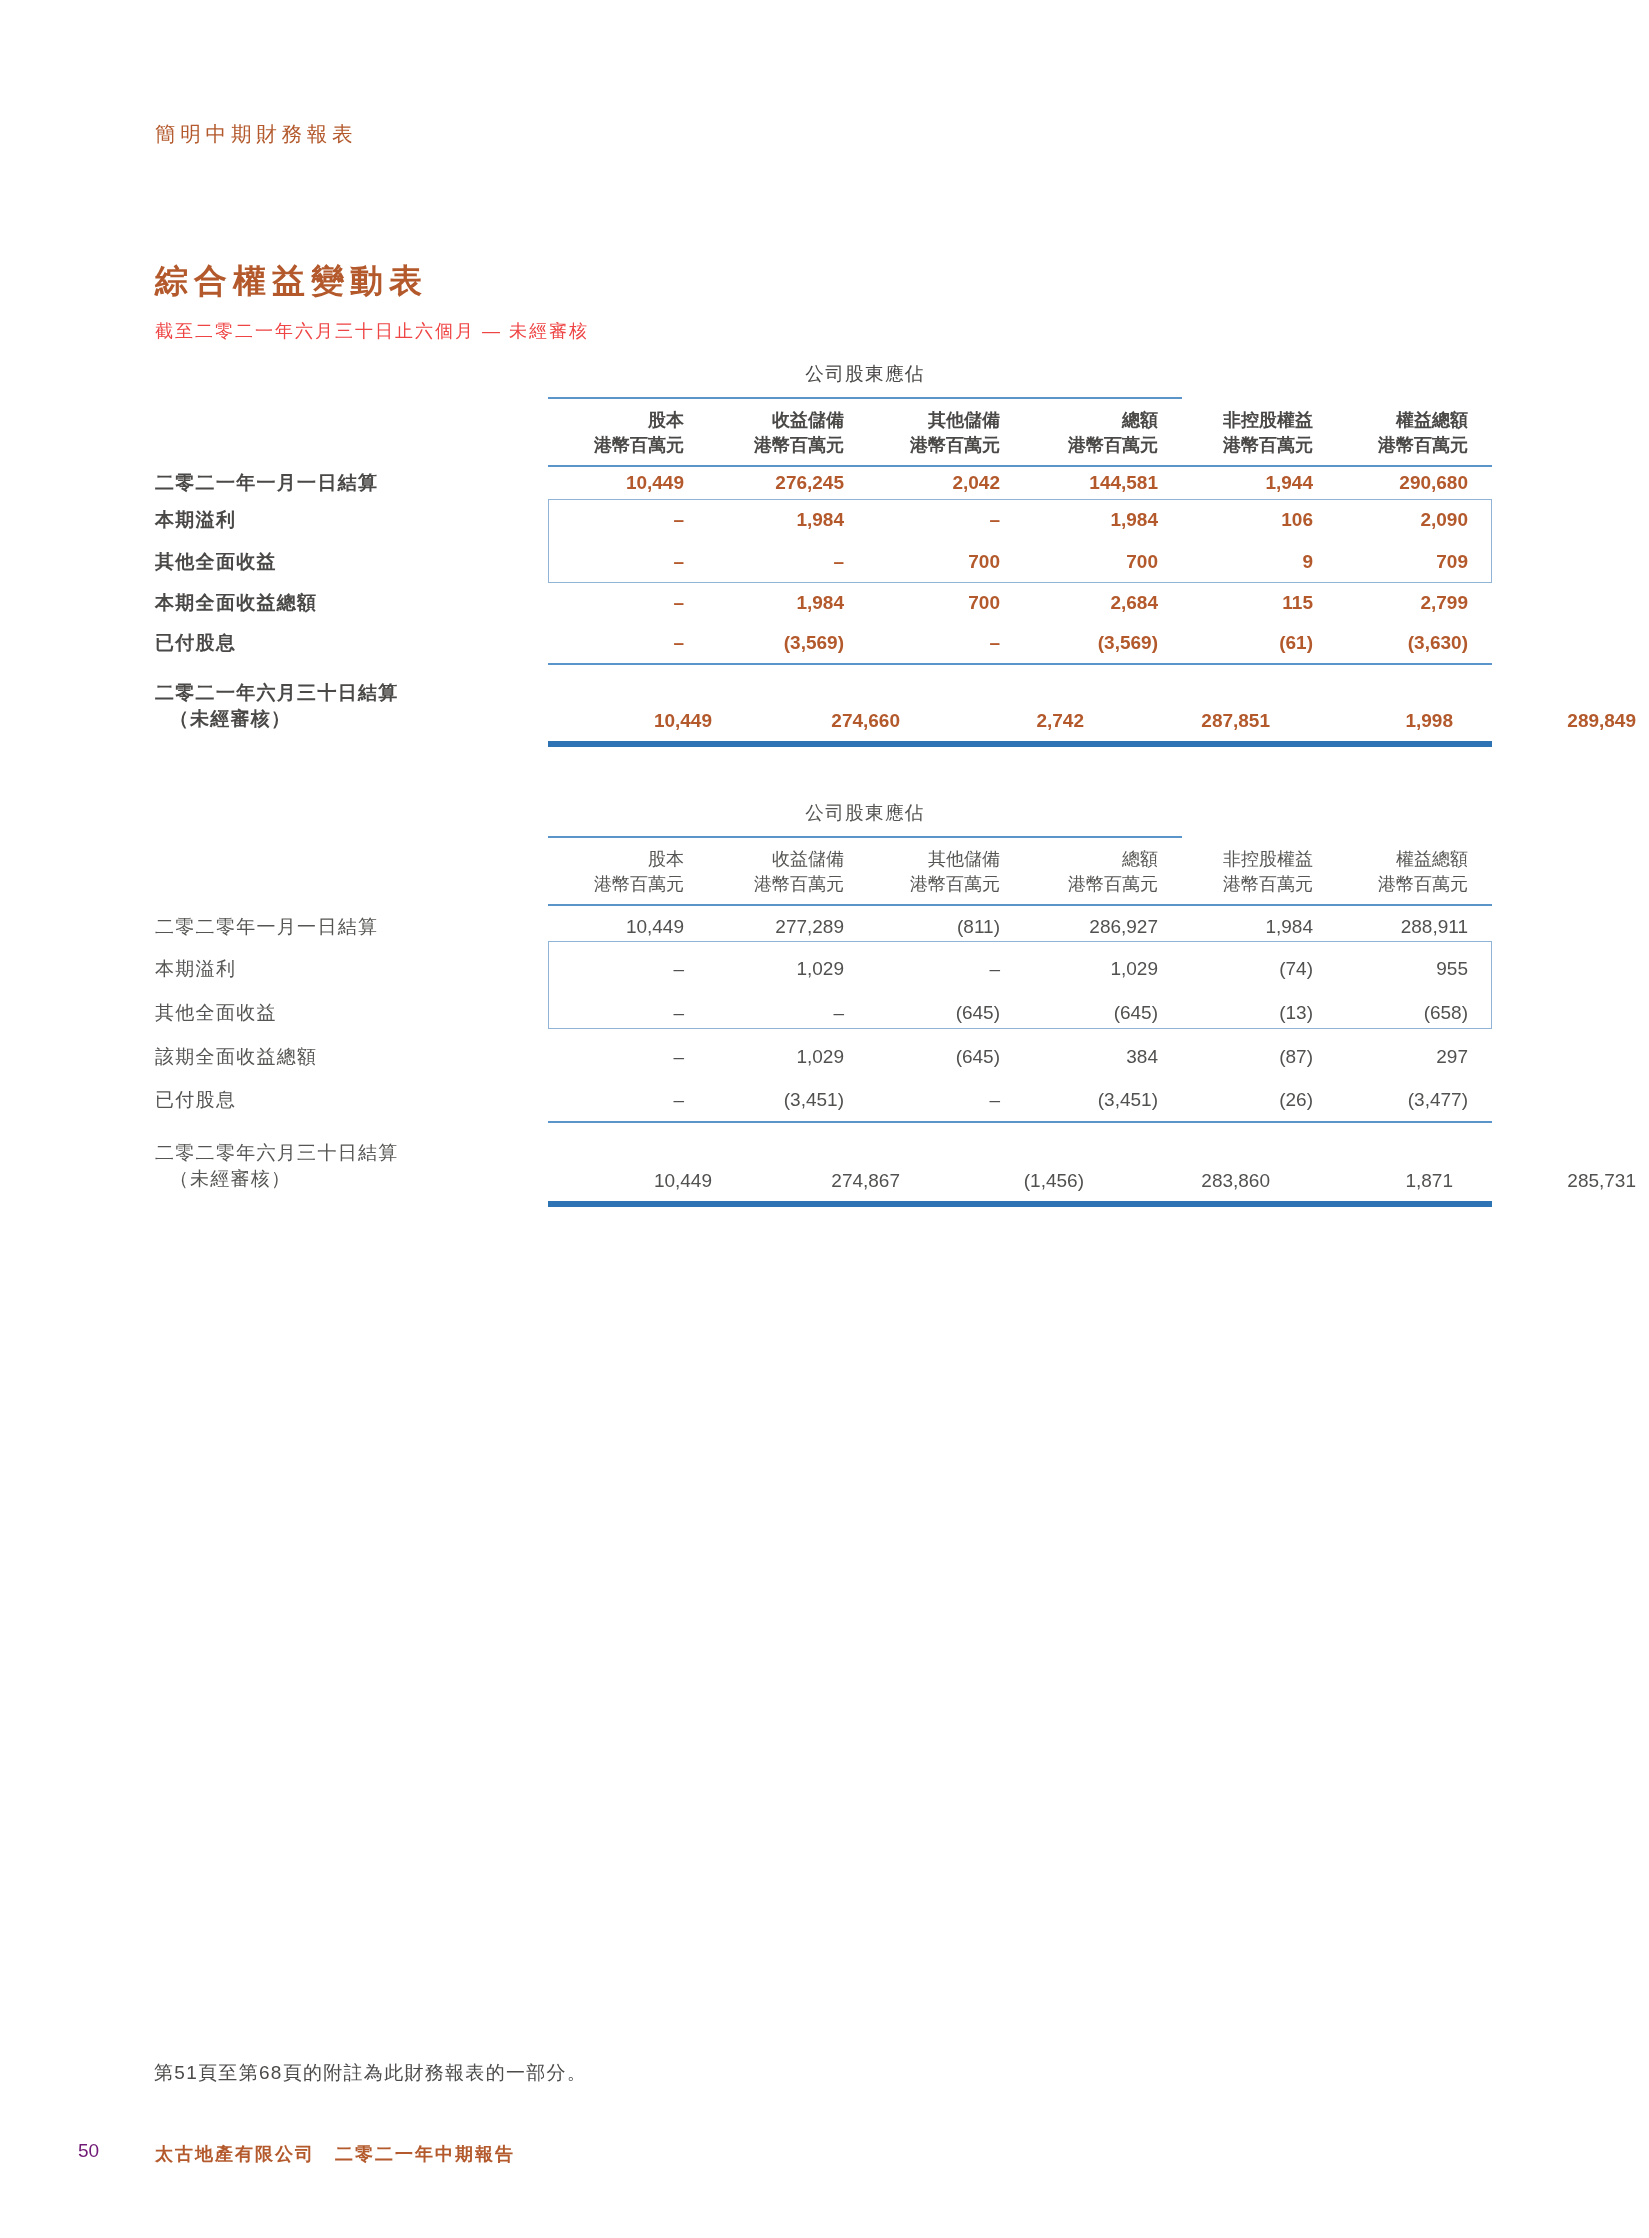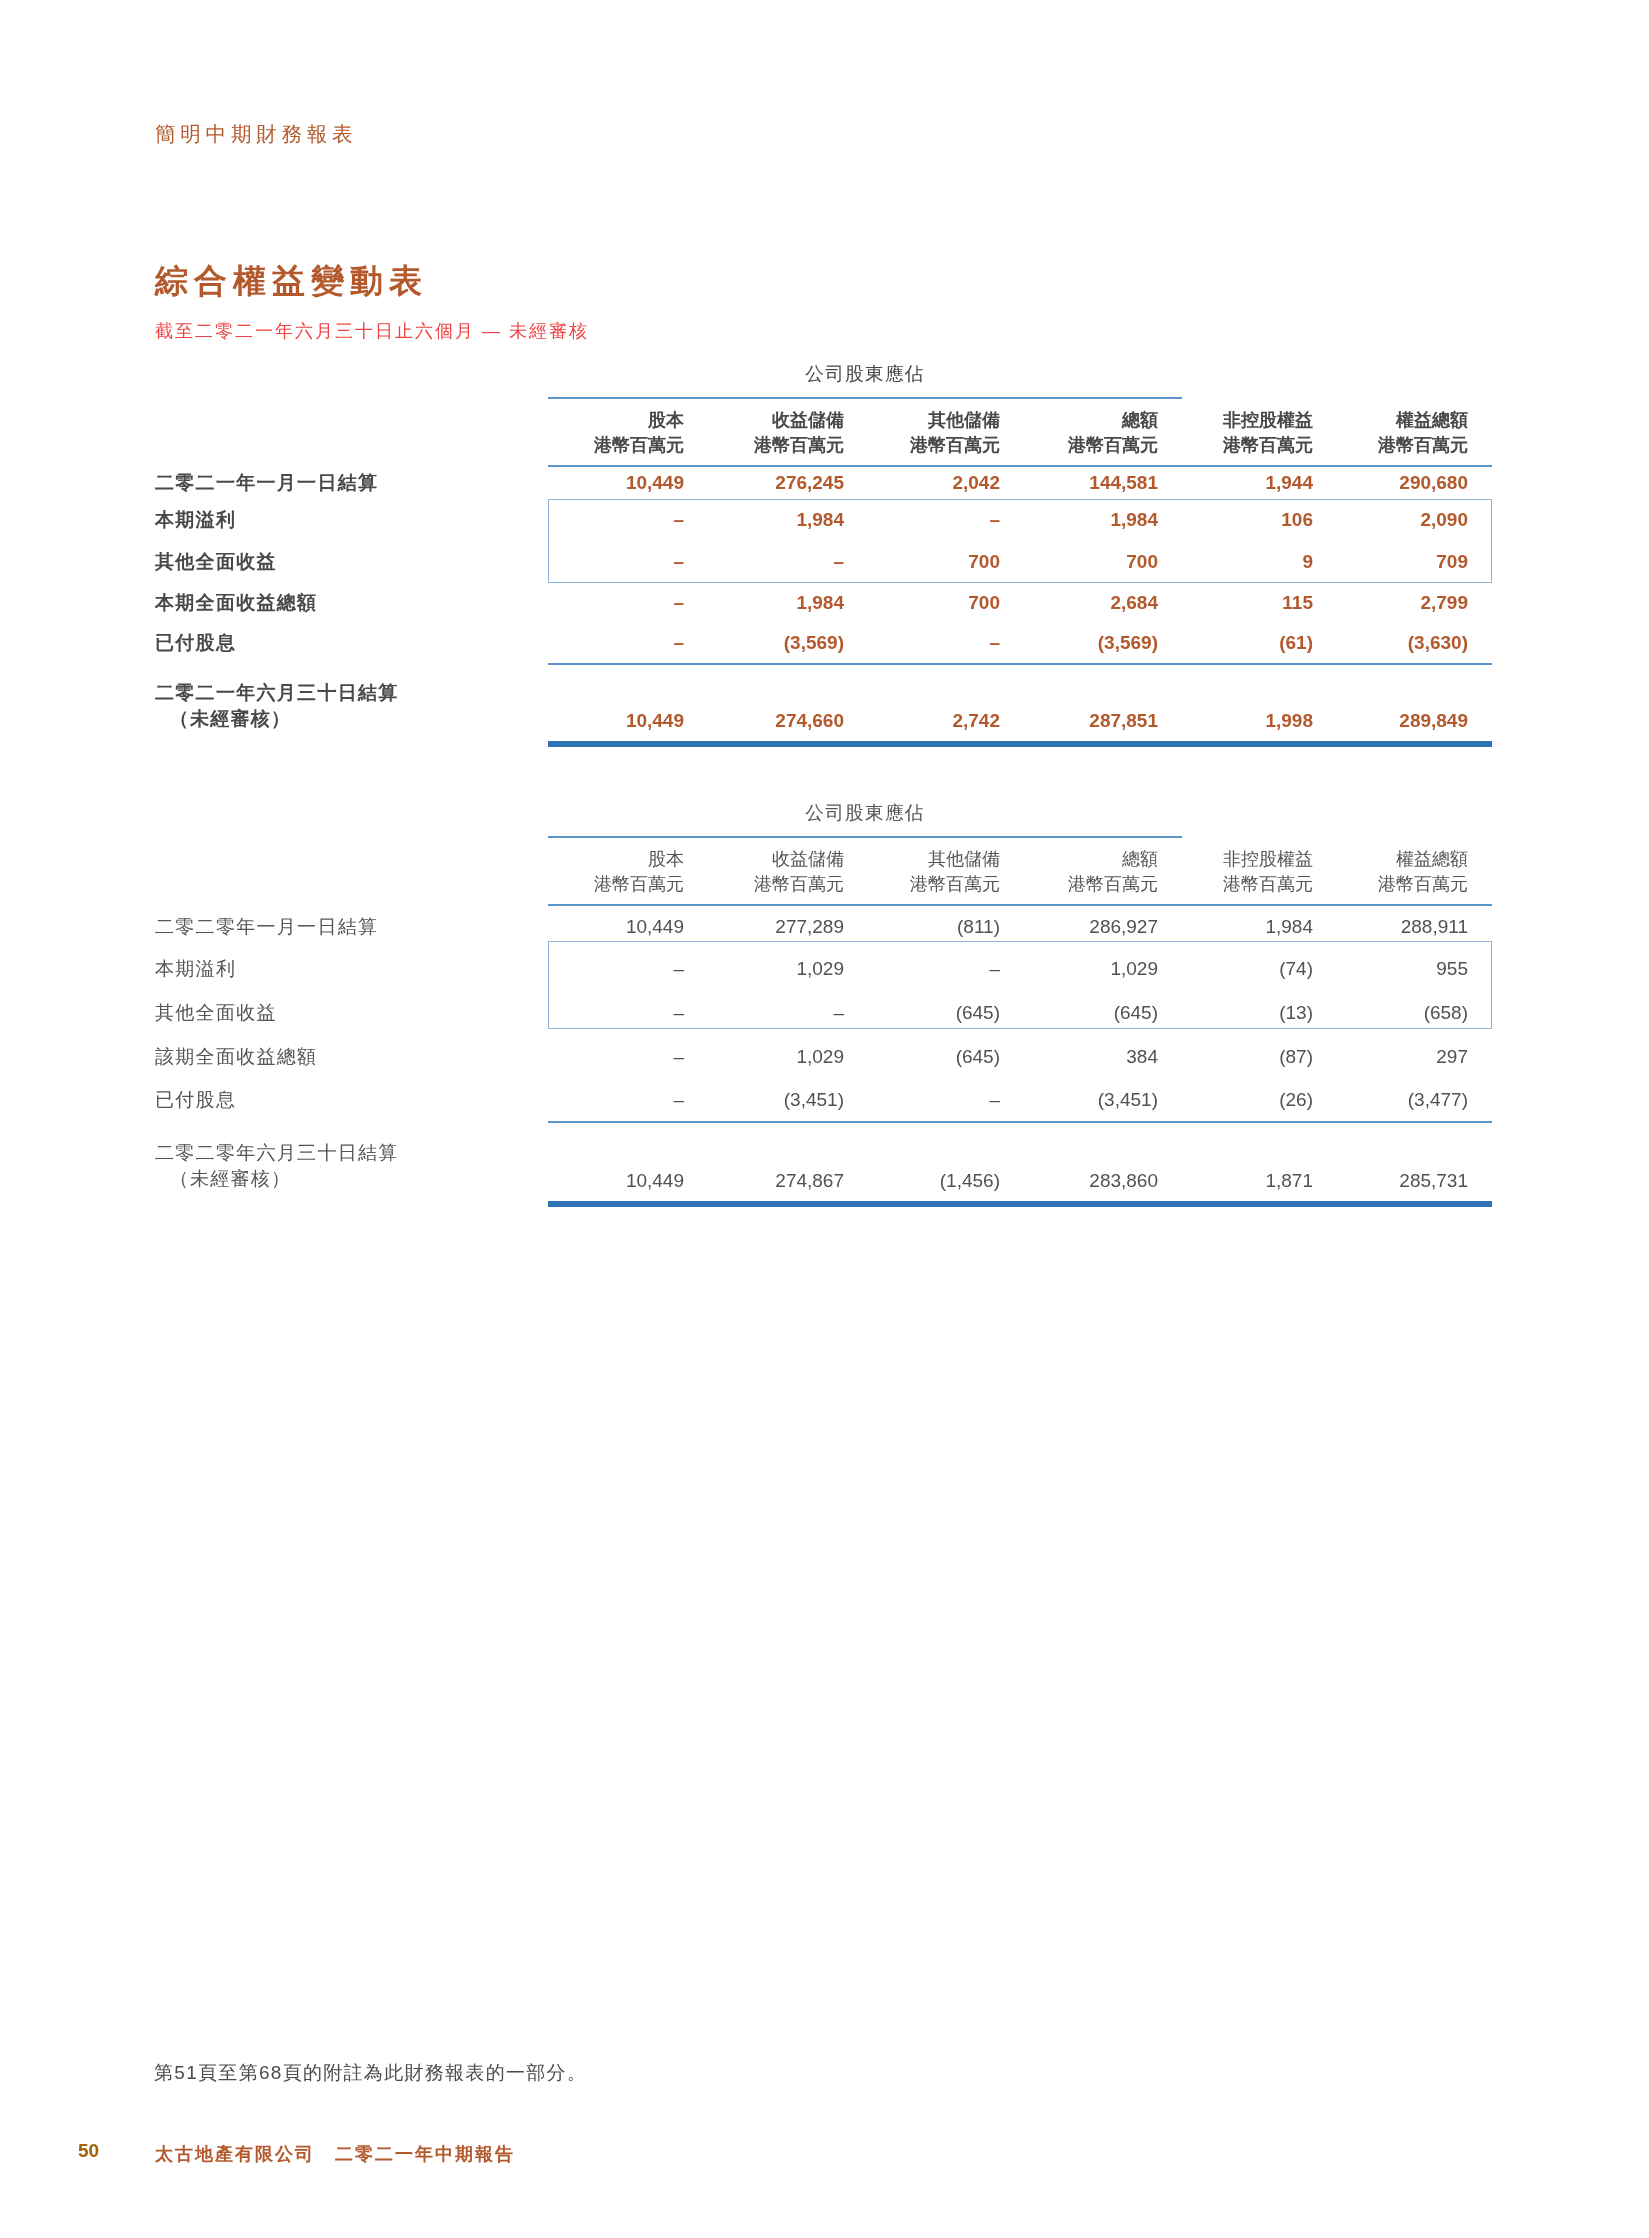--- a/index.html
+++ b/index.html
@@ -38,34 +38,34 @@
   .row{font-size:19px;}
   .row .label{letter-spacing:1.3px;}
   .t1 .row .label{font-weight:700;color:#4a4948;}
   .t1 .row .num{font-weight:700;color:#b3592c;}
   .t2 .row .label{font-weight:300;color:#555553;}
   .t2 .row .num{font-weight:300;color:#515150;}
 
   .r-open{height:32px;}
   .r-mid{height:42px;}
   .r-mid2{height:40px;}
-  .r-close{height:76px;align-items:end;padding-bottom:9.3px;box-sizing:border-box;}
+  .r-close{height:76px;align-items:end;padding-bottom:9.3px;box-sizing:border-box;gap:28px;}
   .t2 .r-open{height:41px;}
   .t2 .r-mid{height:44px;}
   .t2 .r-mid2{height:43px;}
   .t2 .r-close{height:78px;}
 
   .label2{padding-left:14.6px;}
 
   .box{position:absolute;left:393px;width:944px;border:1.3px solid #8fb4d8;box-sizing:border-box;background:transparent;}
   .t1 .box{top:32px;height:84px;}
   .t2 .box{top:35px;height:88px;}
 
   .footnote{position:absolute;left:154px;top:2060px;font-size:19px;letter-spacing:1.3px;color:#4c4b4a;font-weight:300;}
-  .page-num{position:absolute;left:78px;top:2140px;font-size:19px;color:#a16207;font-weight:700;}
+  .page-num{position:absolute;left:78px;top:2140px;font-size:19px;color:#701a75;font-weight:400;}
   .footer-text{position:absolute;left:155px;top:2142px;font-size:18px;letter-spacing:2px;color:#b3592c;font-weight:700;}
 </style>
 </head>
 <body>
 
 <div class="page">
 
   <div class="doc-header">簡明中期財務報表</div>
   <div class="title">綜合權益變動表</div>
   <div class="subtitle">截至二零二一年六月三十日止六個月 — 未經審核</div>

